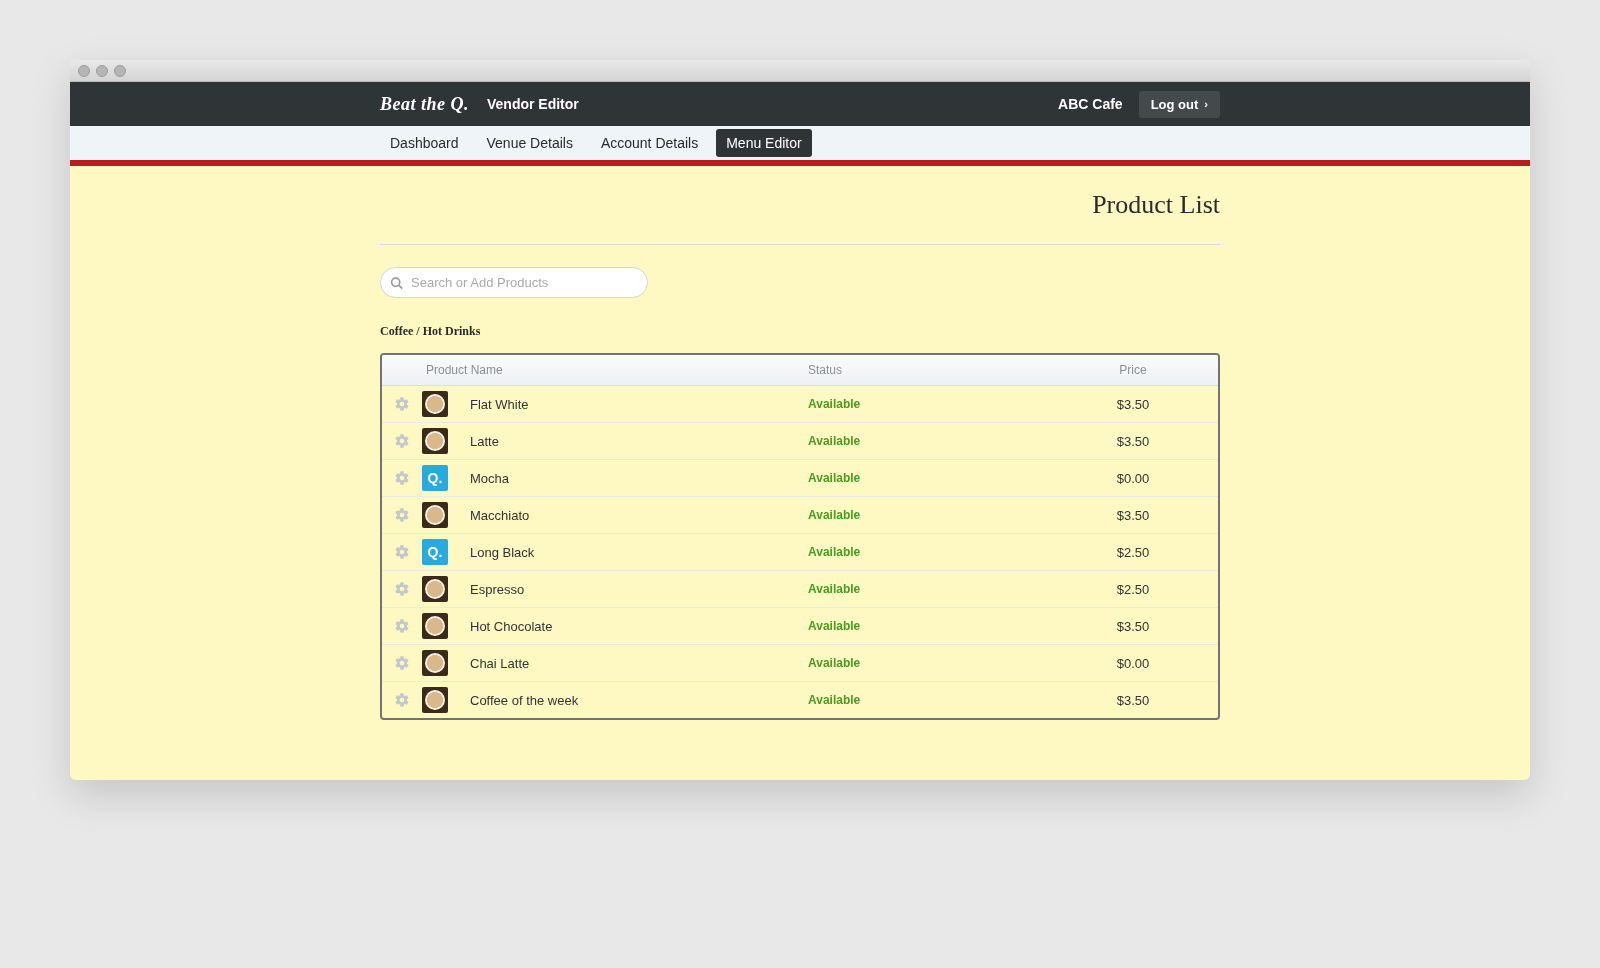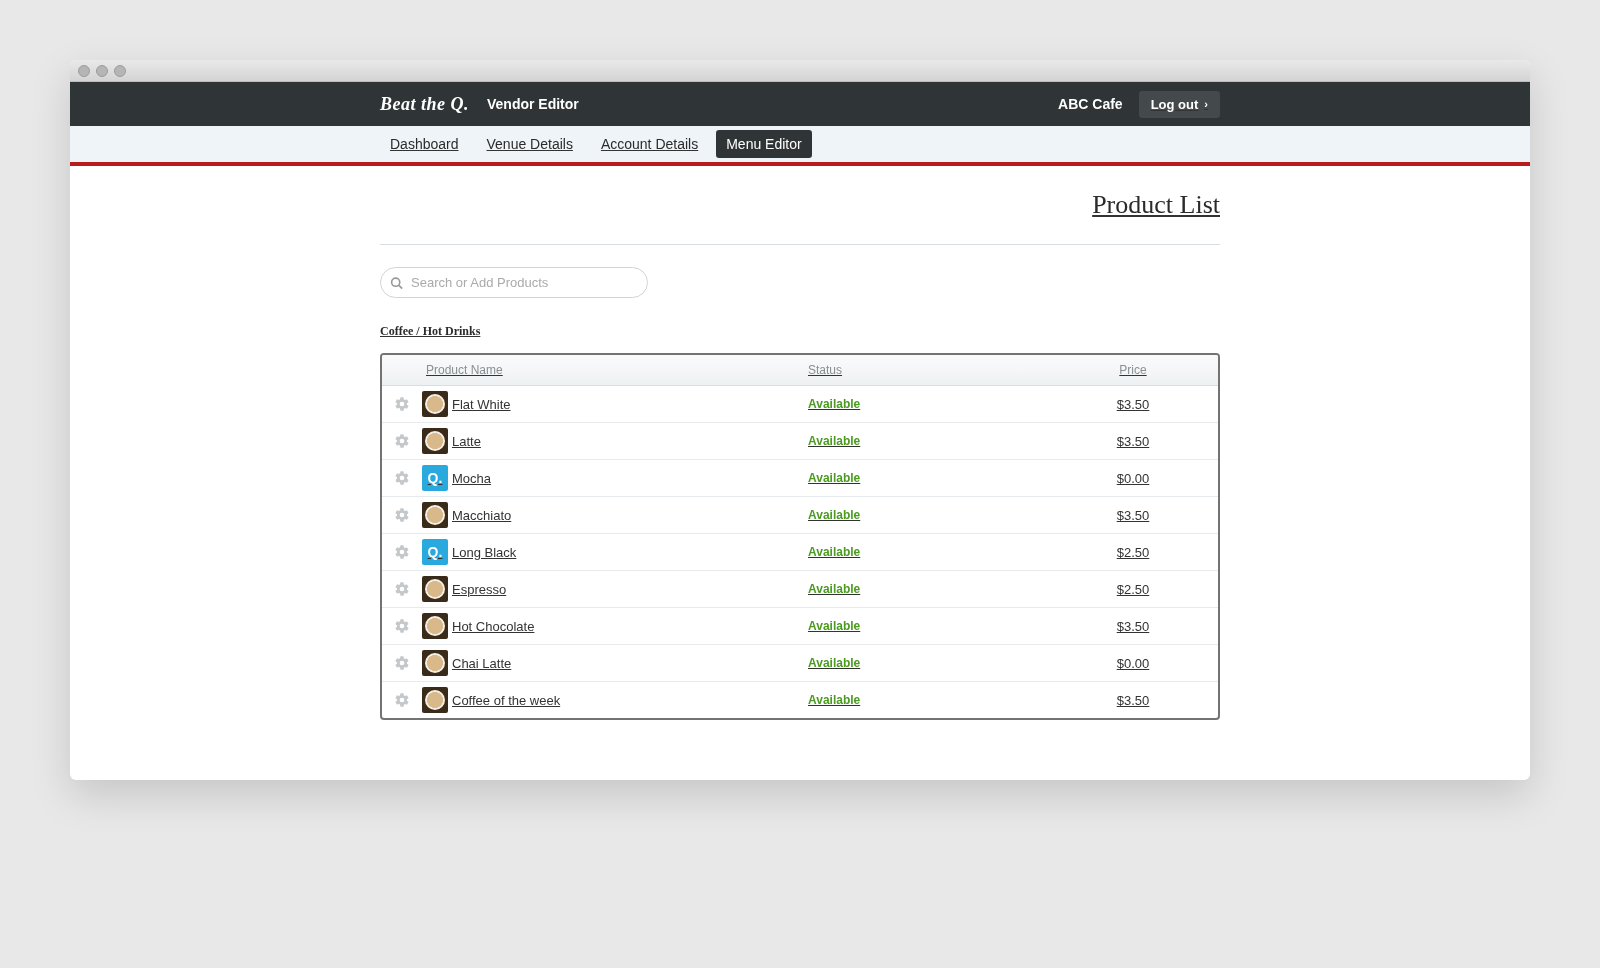--- a/index.html
+++ b/index.html
@@ -4,25 +4,24 @@
 <style>
   * { box-sizing: border-box; margin: 0; padding: 0; }
   body {
     background: #e8e8e8;
     font-family: "Helvetica Neue", Helvetica, Arial, sans-serif;
     font-size: 14px;
     color: #333;
     padding: 60px 70px;
   }
   .window {
-    background: #ffffff;
+    background: #fef9c3;
     border-radius: 6px;
     box-shadow: 0 15px 40px rgba(0,0,0,0.15);
     overflow: hidden;
-    text-decoration: underline;
   }
   .titlebar {
     height: 22px;
     background: linear-gradient(#e9e9e9, #d4d4d4);
     border-bottom: 1px solid #bdbdbd;
     display: flex;
     align-items: center;
     padding: 0 8px;
     gap: 6px;
   }
@@ -74,21 +73,21 @@
     font-weight: 700;
     font-size: 13px;
     display: inline-flex;
     align-items: center;
     gap: 6px;
     cursor: pointer;
   }
   .logout-btn .chev { font-size: 11px; }
   .navbar {
     background: #eef4f8;
-    border-bottom: 4px solid #b91c1c;
+    border-bottom: 6px solid #b91c1c;
     height: 40px;
   }
   .navbar-inner {
     width: 840px;
     margin: 0 auto;
     display: flex;
     align-items: center;
     gap: 8px;
     height: 100%;
   }
@@ -168,21 +167,21 @@
   .row {
     display: flex;
     align-items: center;
     border-bottom: 1px solid #e6eaec;
     padding: 5px 0;
     font-size: 13px;
   }
   .row:last-child { border-bottom: none; }
   .gear-cell { width: 40px; display:flex; justify-content:center; }
   .gear-icon { width: 16px; height: 16px; color: #c4c8cb; cursor:pointer; }
-  .name-cell { flex: 1; display: flex; align-items: center; gap: 4px; }
+  .name-cell { flex: 1; display: flex; align-items: center; gap: 22px; }
   .thumb {
     width: 26px; height: 26px; border-radius: 2px;
     background: #3a2a1a;
     position: relative;
     overflow: hidden;
     flex-shrink: 0;
   }
   .thumb.coffee::after {
     content: "";
     position: absolute;

